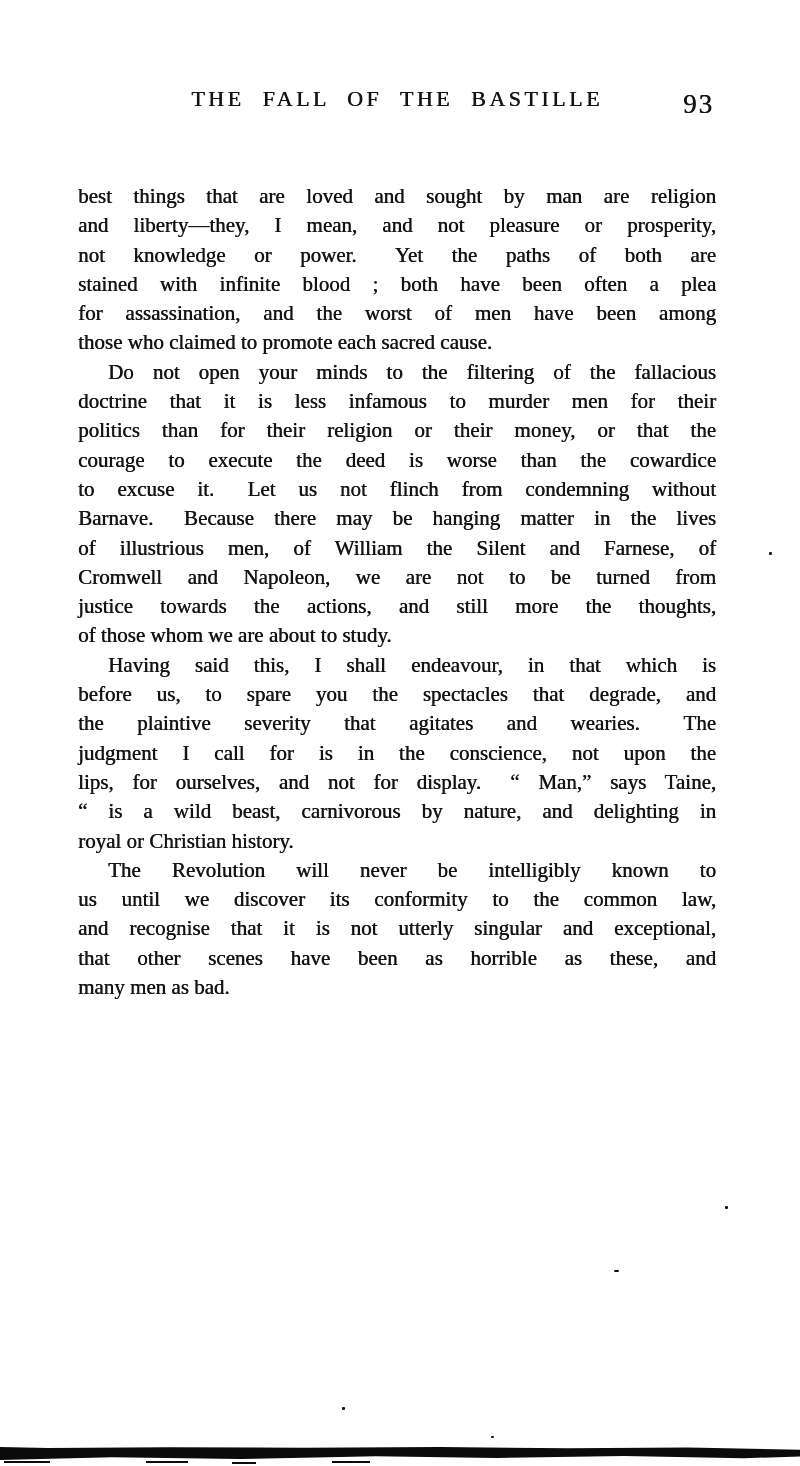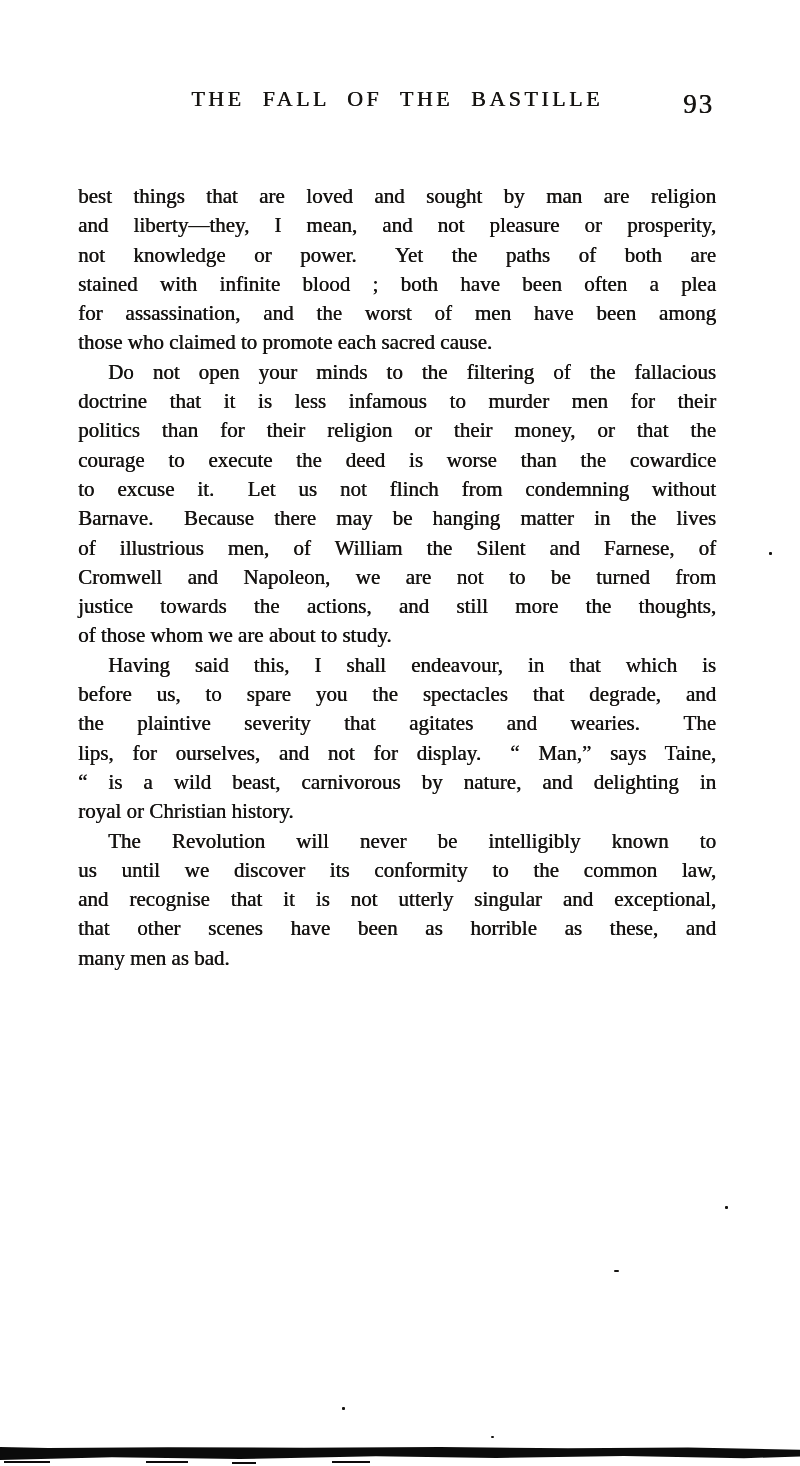--- a/index.html
+++ b/index.html
@@ -123,20 +123,21 @@
         <div class="line">Barnave.  Because there may be hanging matter in the lives</div>
         <div class="line">of illustrious men, of William the Silent and Farnese, of</div>
         <div class="line">Cromwell and Napoleon, we are not to be turned from</div>
         <div class="line">justice towards the actions, and still more the thoughts,</div>
         <div class="line last">of those whom we are about to study.</div>
       </div>
       <div class="para">
         <div class="line indent">Having said this, I shall endeavour, in that which is</div>
         <div class="line">before us, to spare you the spectacles that degrade, and</div>
         <div class="line">the plaintive severity that agitates and wearies.  The</div>
+        <div class="line">judgment I call for is in the conscience, not upon the</div>
         <div class="line">lips, for ourselves, and not for display.  “ Man,” says Taine,</div>
         <div class="line">“ is a wild beast, carnivorous by nature, and delighting in</div>
         <div class="line last">royal or Christian history.</div>
       </div>
       <div class="para">
         <div class="line indent">The Revolution will never be intelligibly known to</div>
         <div class="line">us until we discover its conformity to the common law,</div>
         <div class="line">and recognise that it is not utterly singular and exceptional,</div>
         <div class="line">that other scenes have been as horrible as these, and</div>
         <div class="line last">many men as bad.</div>

